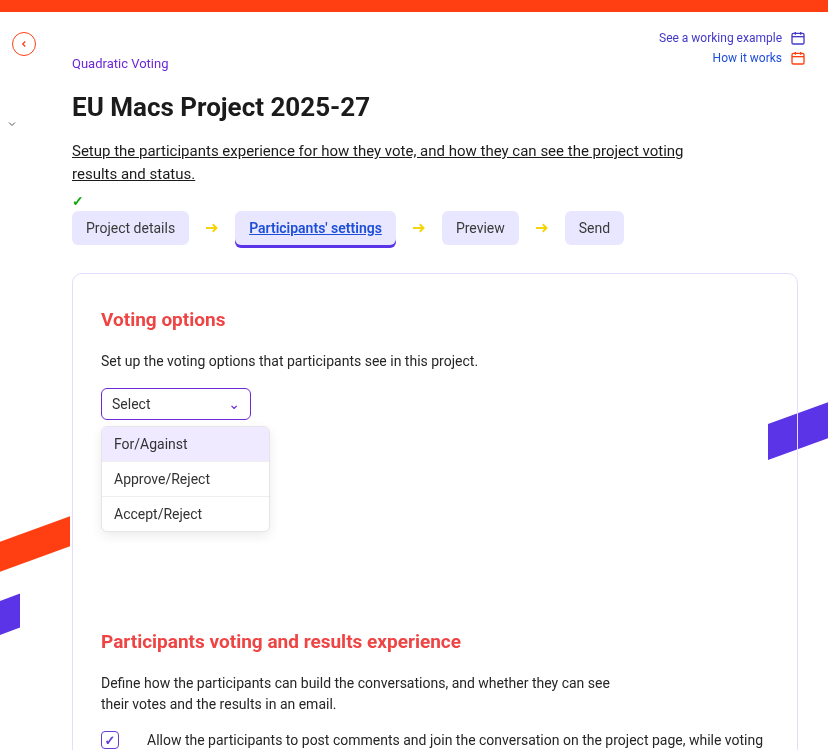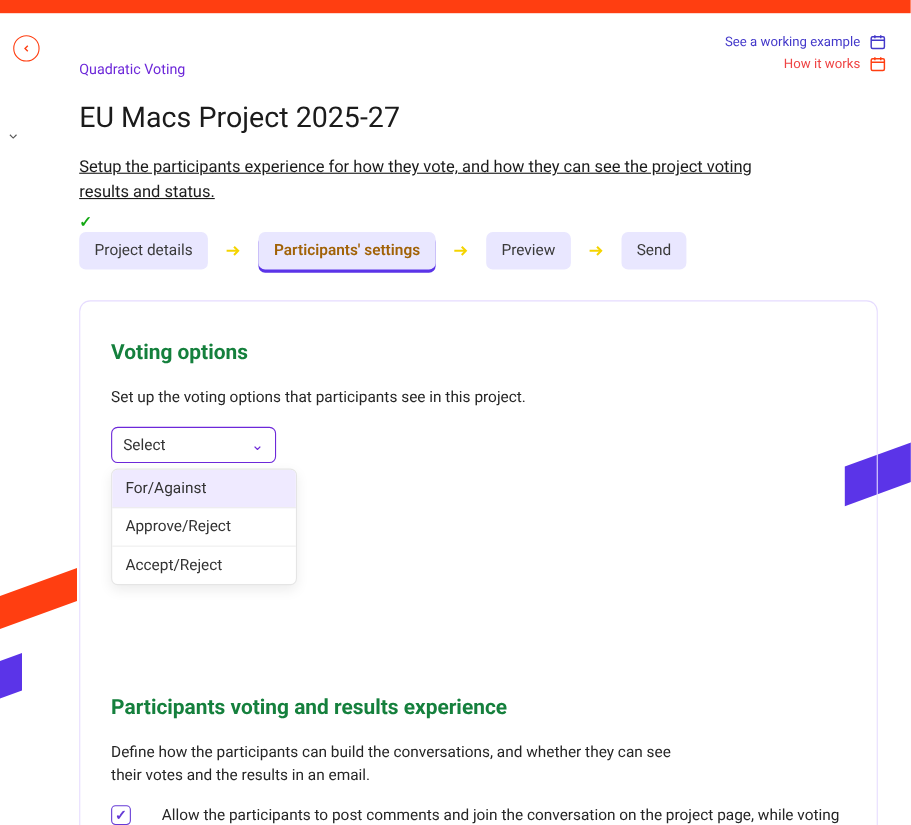--- a/index.html
+++ b/index.html
@@ -5,34 +5,34 @@
   * { box-sizing: border-box; margin: 0; padding: 0; }
   body { font-family: -apple-system, BlinkMacSystemFont, "Segoe UI", Roboto, Helvetica, Arial, sans-serif; background: #fff; color: #111; width: 828px; height: 750px; overflow: hidden; position: relative; }
   .topbar { width: 100%; height: 12px; background: #ff3e11; }
   .back-circle { position: absolute; top: 32px; left: 12px; width: 24px; height: 24px; border: 1.5px solid #ff3e11; border-radius: 50%; display:flex; align-items:center; justify-content:center; cursor:pointer; }
   .back-circle svg { width: 10px; height: 10px; }
   .chev-mini { position: absolute; top: 115px; left: 6px; color:#555; cursor:pointer; }
   .chev-mini svg{ width:12px; height:12px;}
   .header-links { position:absolute; top:30px; right:22px; text-align:right; font-size:12px; }
   .header-links .row { display:flex; align-items:center; justify-content:flex-end; gap:8px; margin-bottom:4px; cursor:pointer; }
   .link-blue { color:#4338ca; }
-  .link-red  { color:#ef4444; }
+  .link-red  { color:#1d4ed8; }
   .cal-icon { width:16px; height:16px; }
   .content { position:absolute; left:72px; top:56px; right:30px; }
   .eyebrow { color:#6d28d9; font-size:13px; margin-bottom:21px; }
-  .title { font-size:26px; font-weight:400; color:#1b1b1b; margin-bottom:18px; }
+  .title { font-size:26px; font-weight:700; color:#1b1b1b; margin-bottom:18px; }
   .subtitle { font-size:15px; color:#1b1b1b; line-height:1.5; max-width:640px; margin-bottom:26px;text-decoration:underline; }
   .wizard { display:flex; align-items:center; gap:14px; margin-bottom:28px; }
   .step { background:#e9e7ff; color:#3a3a3a; font-size:14px; padding:9px 14px; border-radius:6px; cursor:pointer; position:relative; }
-  .step.active { color:#a16207; font-weight:600; box-shadow: 0 3px 0 #5b34e8; }
+  .step.active { color:#1d4ed8; font-weight:600; box-shadow: 0 3px 0 #5b34e8; text-decoration: underline; }
   .step .check { position:absolute; left:0; top:-18px; color:#13a813; font-size:14px; font-weight:700; }
   .arrow { color:#f4d400; display:flex; align-items:center;}
   .arrow svg{width:18px;height:18px;}
   .panel { border:1px solid #e6dcff; border-radius:10px; padding:34px 28px 34px; position:relative; min-height:480px; }
-  .panel h2 { font-size:19px; font-weight:700; margin-bottom:20px; color:#15803d;}
+  .panel h2 { font-size:19px; font-weight:700; margin-bottom:20px; color:#ef4444;}
   .panel .desc { font-size:14px; color:#262626; margin-bottom:16px; line-height:1.5;}
   .select-wrap { position:relative; width:150px; margin-bottom:10px;}
   .select-box { width:150px; border:1.5px solid #6d28d9; border-radius:6px; padding:7px 10px; font-size:14px; color:#333; display:flex; justify-content:space-between; align-items:center; cursor:pointer;margin-top:10px;}
   .select-box .chev { color:#6d28d9; }
   .dropdown { position:absolute; top:38px; left:0; width:169px; border:1px solid #e5e5e5; border-radius:6px; background:#fff; box-shadow:0 4px 12px rgba(0,0,0,.08); overflow:hidden; z-index:5;}
   .dropdown .opt { padding:9px 12px; font-size:14px; color:#333; border-bottom:1px solid #eee; cursor:pointer;}
   .dropdown .opt:last-child{border-bottom:none;}
   .dropdown .opt.hl { background:#efeaff; }
   .section2 { margin-top:210px;}
   .check-row { display:flex; align-items:flex-start; gap:28px; font-size:14px; color:#262626; margin-bottom:10px; line-height:1.4;}

